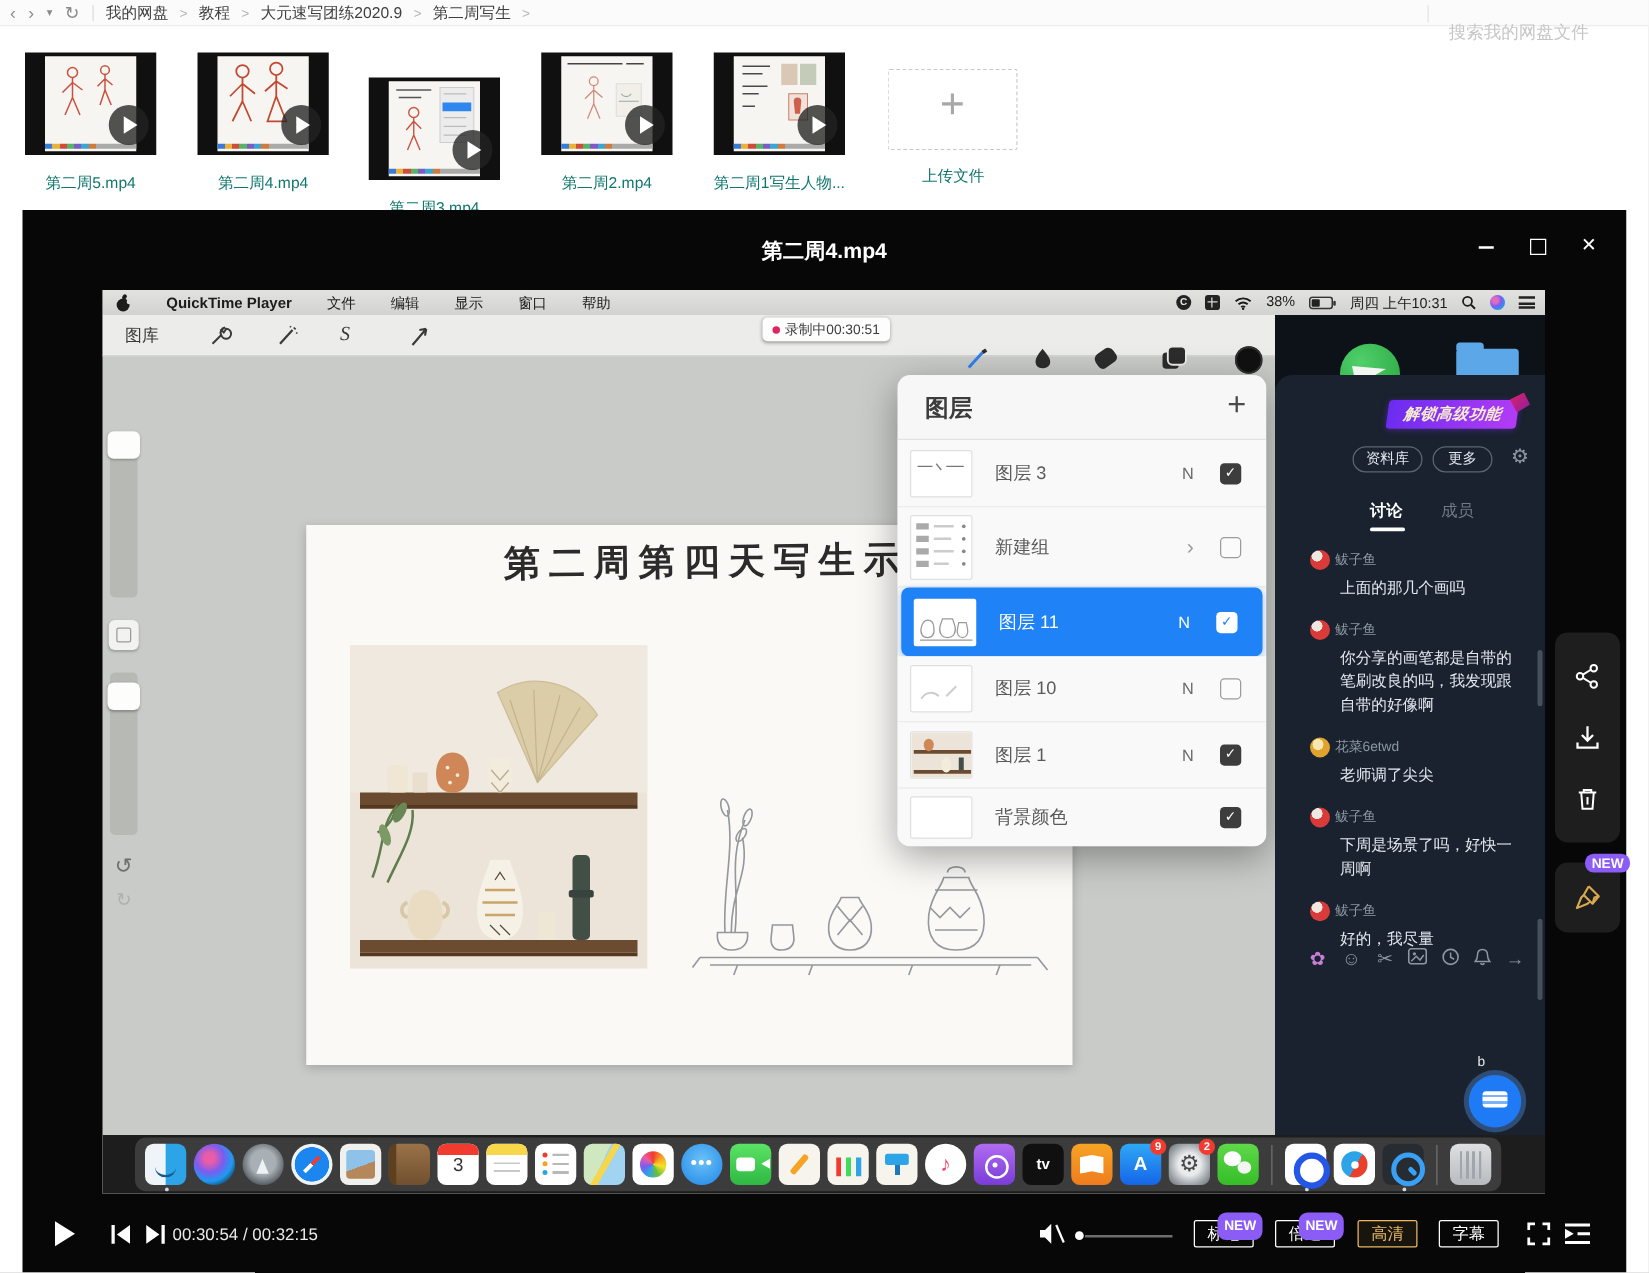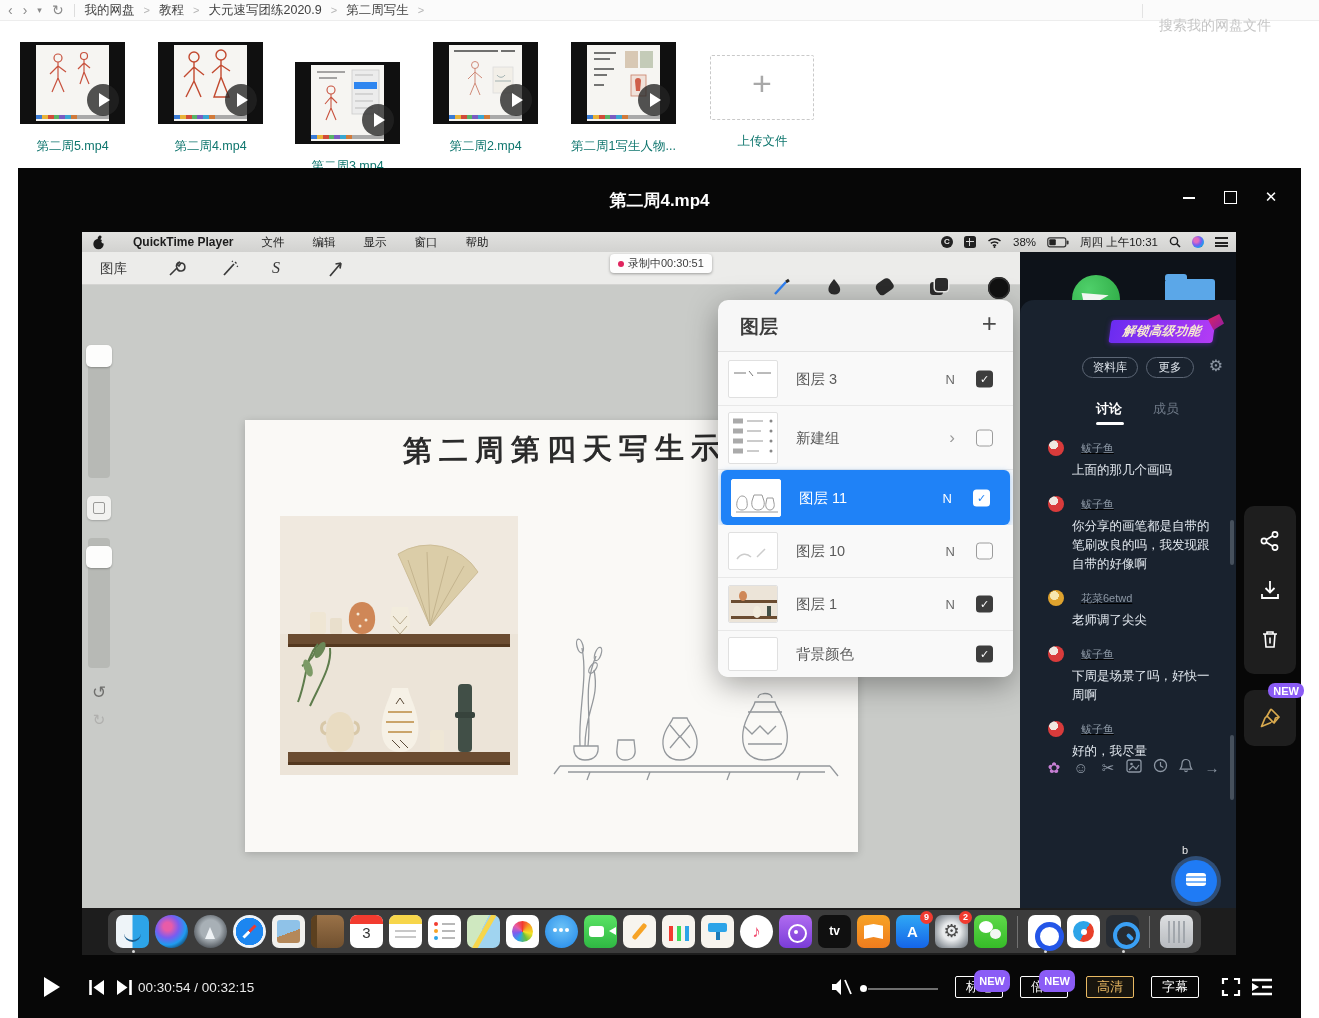--- a/index.html
+++ b/index.html
@@ -112,21 +112,21 @@
   .banner { position:absolute; left:90px; top:20px; width:104px; height:23px; background:linear-gradient(100deg,#6a2cf0,#b43cf5); transform:skewX(-8deg); border-radius:3px; color:#f7edcf; font-size:12.5px; font-weight:bold; font-style:italic; text-align:center; line-height:23px; letter-spacing:.5px; box-shadow:0 1px 5px rgba(120,40,230,.5); }
   .banner-tag { position:absolute; left:188px; top:14px; width:16px; height:16px; background:linear-gradient(135deg,#e0245e,#8a1ca8); clip-path:polygon(0 35%,70% 0,100% 60%,35% 100%); }
   .pill { position:absolute; top:57px; height:21px; border:1px solid #5c6675; border-radius:11px; color:#dfe5ec; font-size:11.5px; line-height:19px; text-align:center; cursor:pointer; background:transparent; }
   .gear-btn { position:absolute; left:186px; top:56px; width:20px; height:20px; color:#8d97a4; font-size:16px; line-height:20px; text-align:center; cursor:pointer; }
   .tab { position:absolute; top:100px; font-size:13px; cursor:pointer; }
   .tab.active { color:#fff; font-weight:bold; }
   .tab.idle { color:#707b89; }
   .tab-underline { position:absolute; left:76px; top:122px; width:28px; height:2.5px; background:#fff; border-radius:2px; }
   .messages { position:absolute; left:28px; top:140px; width:172px; }
   .msg { margin-bottom:16px; }
-  .msg-hd { display:flex; align-items:center; gap:17px; margin-bottom:5px;text-decoration:underline; }
+  .msg-hd { display:flex; gap:4px; margin-bottom:5px; }
   .avatar { width:16px; height:16px; border-radius:50%; position:relative; flex:0 0 auto; }
   .avatar.red { background:radial-gradient(circle at 35% 30%, #f0e8e0 0 28%, #d93b3b 30%); }
   .avatar.gold { background:radial-gradient(circle at 40% 35%, #f6e7b0 0 30%, #dfa32e 32%); }
   .msg-user { font-size:11px; color:#8d98a5; }
   .msg-text { font-size:12.5px; color:#e2e8ef; line-height:19px; padding-left:24px; }
   .chat-iconrow { position:absolute; left:0; top:458px; width:216px; height:22px; }
   .cicon { position:absolute; top:0; width:20px; height:20px; color:#8d97a4; font-size:15px; line-height:20px; text-align:center; cursor:pointer; }
   .scrollseg { position:absolute; right:2px; width:4px; border-radius:2px; background:#46505c; }
   .bubble-hint { position:absolute; left:162px; top:544px; color:#e8e8e8; font-size:11px; }
   .chat-bubble { position:absolute; left:155px; top:560px; width:42px; height:42px; border-radius:50%; background:#1f7bf5; box-shadow:0 0 0 4px rgba(90,160,255,.35); }

